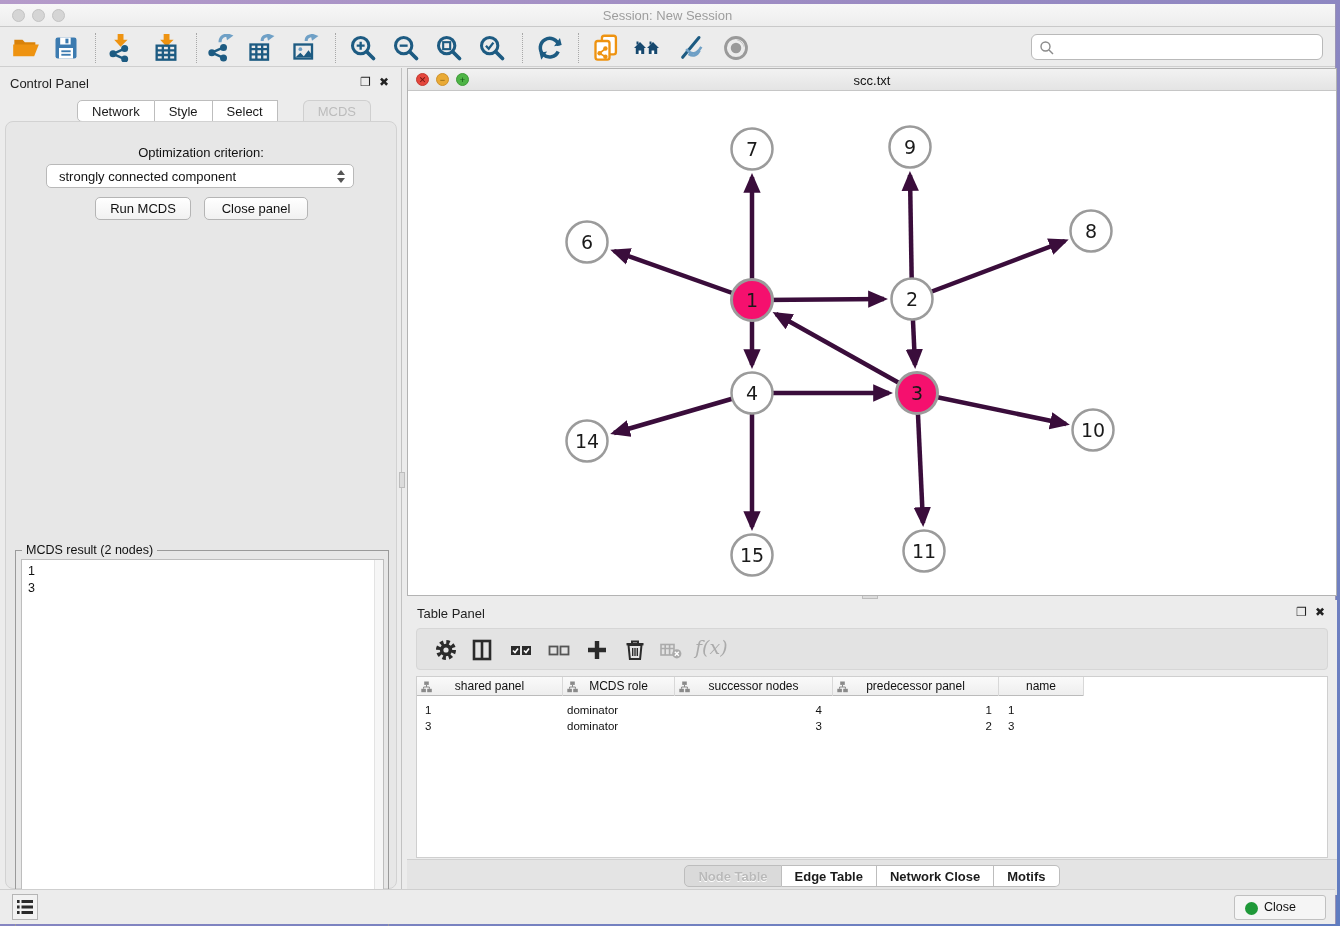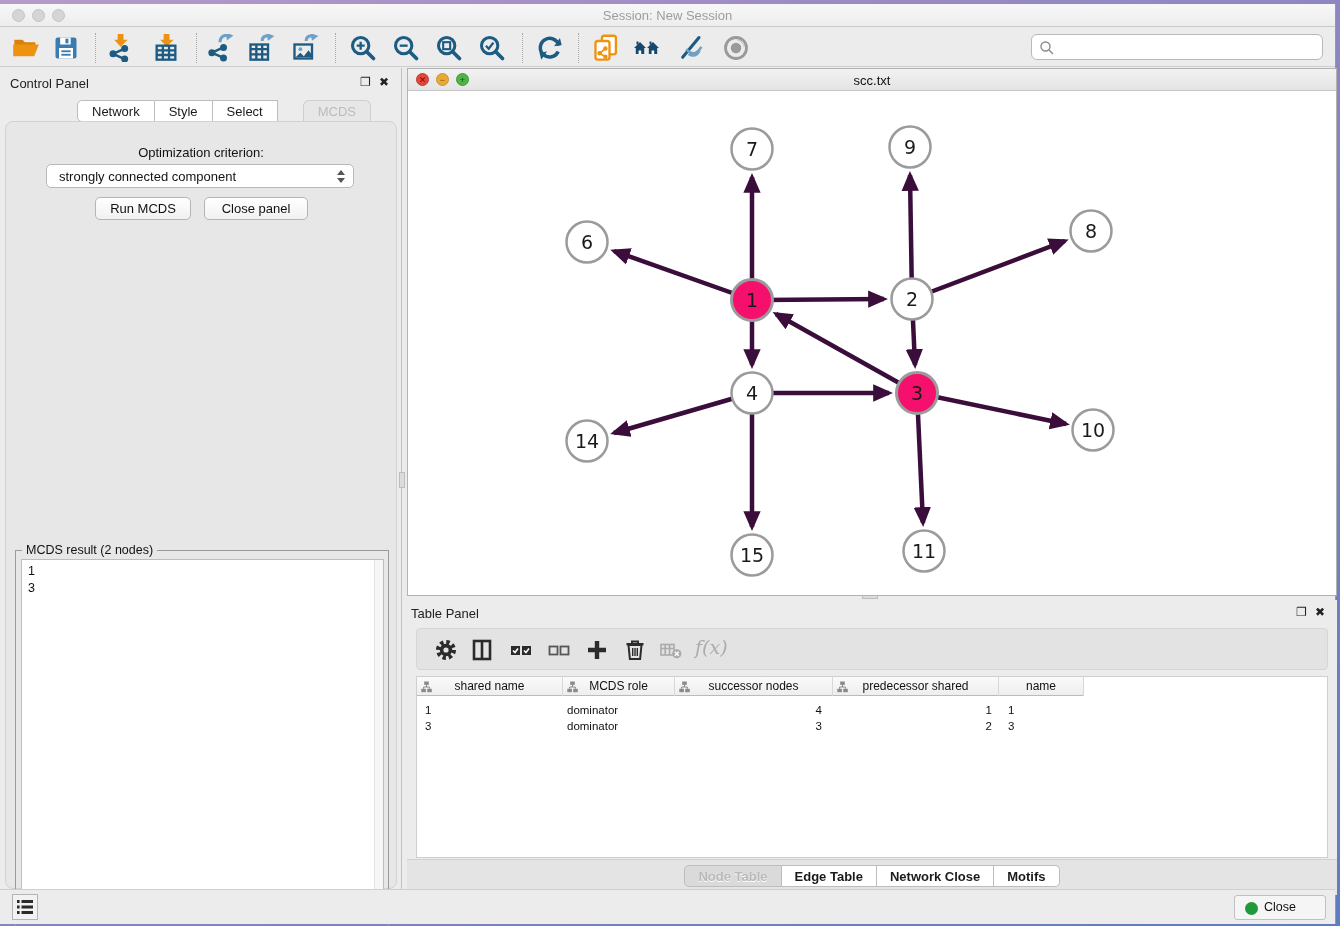--- a/index.html
+++ b/index.html
@@ -390,21 +390,21 @@
           <circle cx="344" cy="464" r="20.5" fill="#ffffff" stroke="#9b9b9b" stroke-width="2.5"></circle>
             <text x="344" y="471">15</text>
           <circle cx="516" cy="460" r="20.5" fill="#ffffff" stroke="#9b9b9b" stroke-width="2.5"></circle>
             <text x="516" y="467">11</text>
         </g>
       </svg>
     </div>
   </div>
 
   <div class="tpanel">
-    <div class="panel-title" style="left:4px; top:6px; position:absolute;">Table Panel</div>
+    <div class="panel-title" style="left:10px; top:6px; position:absolute;">Table Panel</div>
     <div class="win-btns" style="top:6px;">
       <span class="wb">❐</span>
       <span class="wb">✖</span>
     </div>
     <div class="tp-toolbar">
       <span class="tp-ic" style="left:17px">
         <svg viewBox="0 0 24 24" width="24" height="24">
             <circle cx="12" cy="12" r="7.5" fill="none" stroke="#2b2b2b" stroke-width="5" stroke-dasharray="3.2 2.7"></circle>
             <circle cx="12" cy="12" r="6.2" fill="#2b2b2b"></circle>
             <circle cx="12" cy="12" r="2.6" fill="#e3e3e3"></circle>
@@ -459,21 +459,21 @@
       <div class="thead">
         <div class="th" style="width:146px">
           <svg width="11" height="12" viewBox="0 0 11 12">
               <g fill="#8a8a8a">
                 <rect x="3.2" y="0.5" width="4.6" height="3.4"></rect>
                 <rect x="0.3" y="7.8" width="4.6" height="3.4"></rect>
                 <rect x="6.2" y="7.8" width="4.6" height="3.4"></rect>
               </g>
               <path d="M5.5 4v2M2.6 7.8V6h5.8v1.8" stroke="#8a8a8a" fill="none"></path>
             </svg>
-          <span>shared name</span>
+          <span>shared panel</span>
         </div>
         <div class="th" style="width:112px">
           <svg width="11" height="12" viewBox="0 0 11 12">
               <g fill="#8a8a8a">
                 <rect x="3.2" y="0.5" width="4.6" height="3.4"></rect>
                 <rect x="0.3" y="7.8" width="4.6" height="3.4"></rect>
                 <rect x="6.2" y="7.8" width="4.6" height="3.4"></rect>
               </g>
               <path d="M5.5 4v2M2.6 7.8V6h5.8v1.8" stroke="#8a8a8a" fill="none"></path>
             </svg>
@@ -492,21 +492,21 @@
         </div>
         <div class="th" style="width:166px">
           <svg width="11" height="12" viewBox="0 0 11 12">
               <g fill="#8a8a8a">
                 <rect x="3.2" y="0.5" width="4.6" height="3.4"></rect>
                 <rect x="0.3" y="7.8" width="4.6" height="3.4"></rect>
                 <rect x="6.2" y="7.8" width="4.6" height="3.4"></rect>
               </g>
               <path d="M5.5 4v2M2.6 7.8V6h5.8v1.8" stroke="#8a8a8a" fill="none"></path>
             </svg>
-          <span>predecessor shared</span>
+          <span>predecessor panel</span>
         </div>
         <div class="th" style="width:85px">
           <span>name</span>
         </div>
       </div>
       <div class="trow" style="top:25px">
         <span class="td" style="left:8px">1</span>
         <span class="td" style="left:150px">dominator</span>
         <span class="td" style="left:260px; width:145px; text-align:right">4</span>
         <span class="td" style="left:420px; width:155px; text-align:right">1</span>

